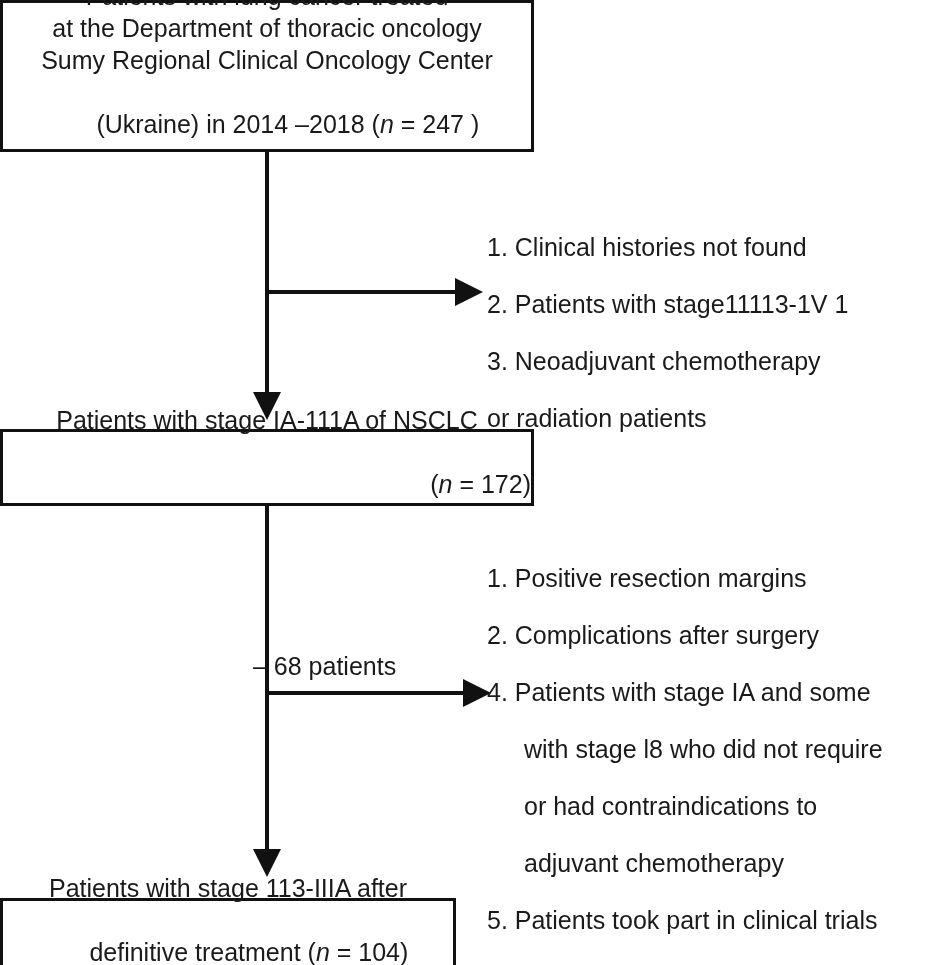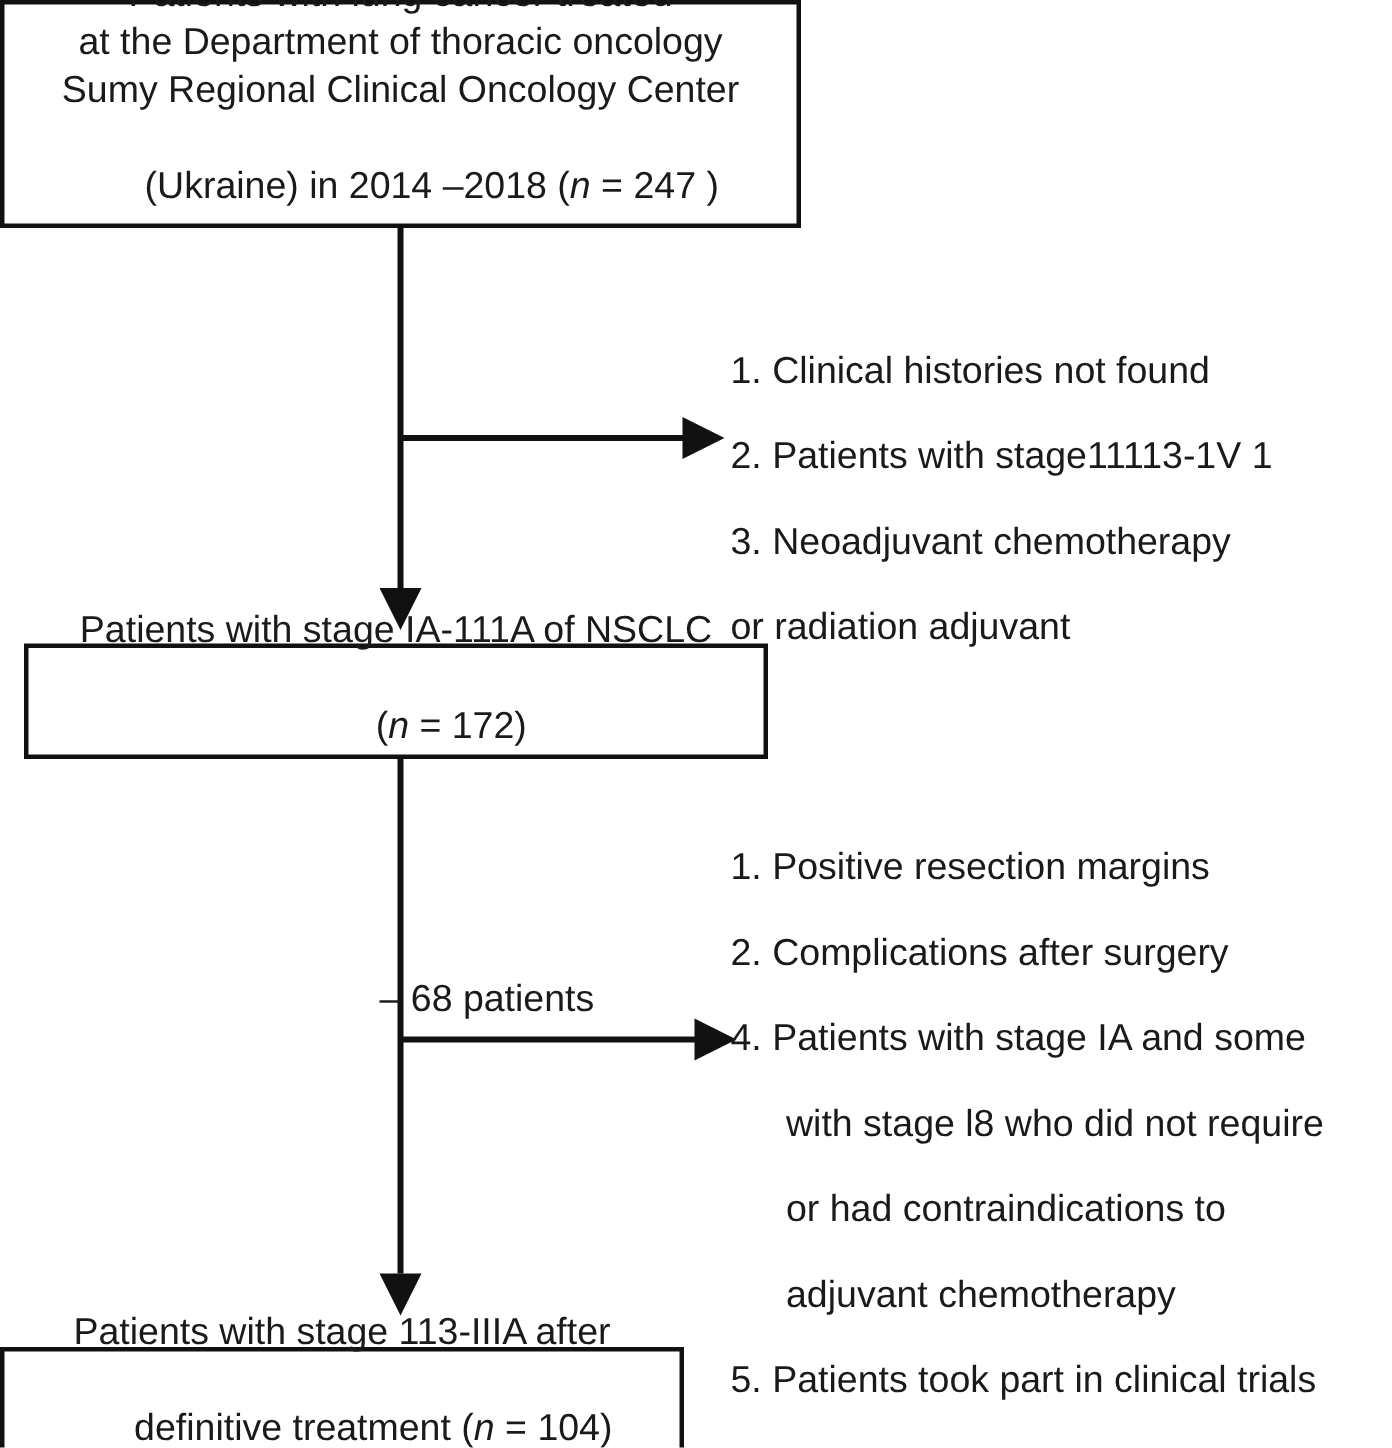--- a/index.html
+++ b/index.html
@@ -32,29 +32,29 @@
     display: flex;
     flex-direction: column;
     justify-content: center;
   }
   .box-line {
     font-size: 25px;
     line-height: 32px;
     white-space: pre;
   }
   .center { text-align: center; }
-  .left   { text-align: center; padding-left: 32px; }
+  .left   { text-align: right; padding-left: 32px; }
 
   #box-enrolled {
     left: 0px; top: 0px;
     width: 534px; height: 152px;
   }
   #box-stage {
-    left: 16px; top: 429px;
-    width: 496px; height: 77px;
+    left: 0px; top: 429px;
+    width: 534px; height: 77px;
   }
   #box-final {
     left: 0px; top: 887px;
     width: 456px; height: 76px; margin-top: 11px;
   }
 
   
   .vline {
     position: absolute;
     width: 4px;
@@ -137,21 +137,21 @@
   <div class="vline" id="spine-top"></div>
   <div class="arrow-down" id="arrowhead-to-stage"></div>
 
   <div class="hline" id="branch1-line"></div>
   <div class="arrow-right" id="arrowhead-branch1"></div>
 
   <div class="reason-list" id="reasons-1">
     <div class="reason-line">1. Clinical histories not found</div>
     <div class="reason-line">2. Patients with stage11113-1V 1</div>
     <div class="reason-line">3. Neoadjuvant chemotherapy</div>
-    <div class="reason-line">or radiation adjuvant</div>
+    <div class="reason-line">or radiation patients</div>
   </div>
 
   <div class="box" id="box-stage">
     <div class="box-line center">Patients with stage IA-111A of NSCLC</div>
     <div class="box-line left">
       <span>(<span class="n-italic">n</span> = 172)</span>
     </div>
   </div>
 
   <div class="vline" id="spine-middle"></div>

